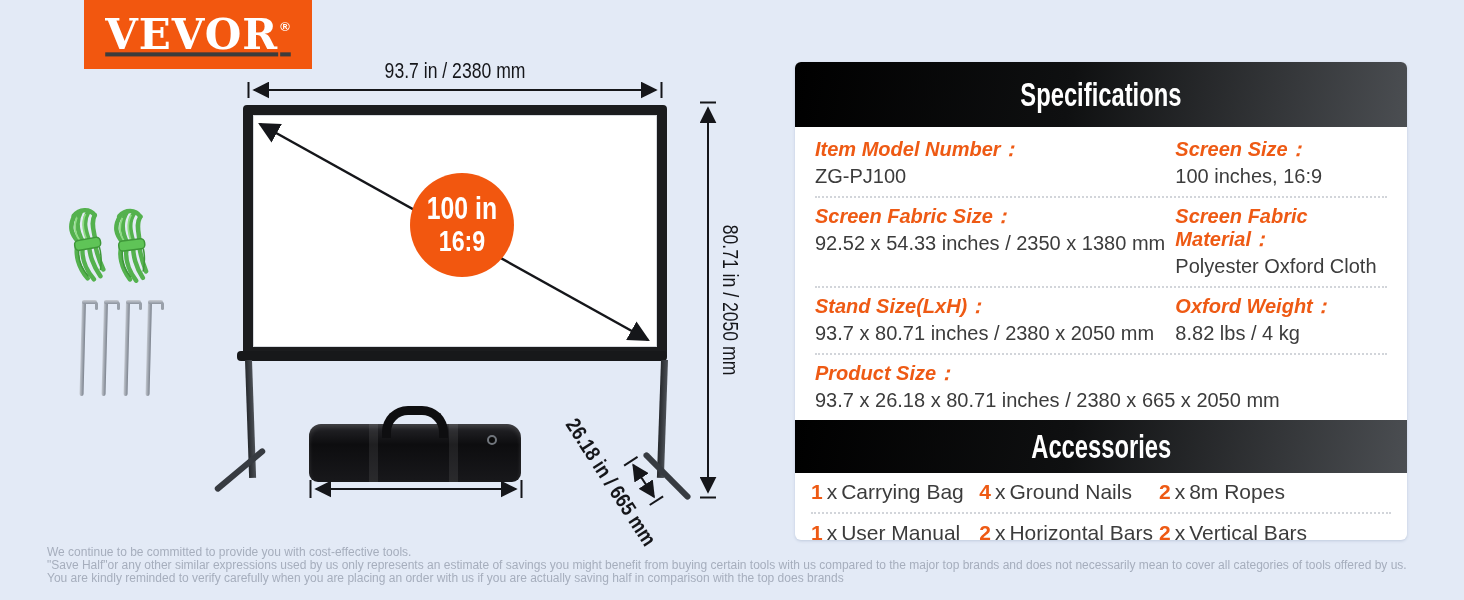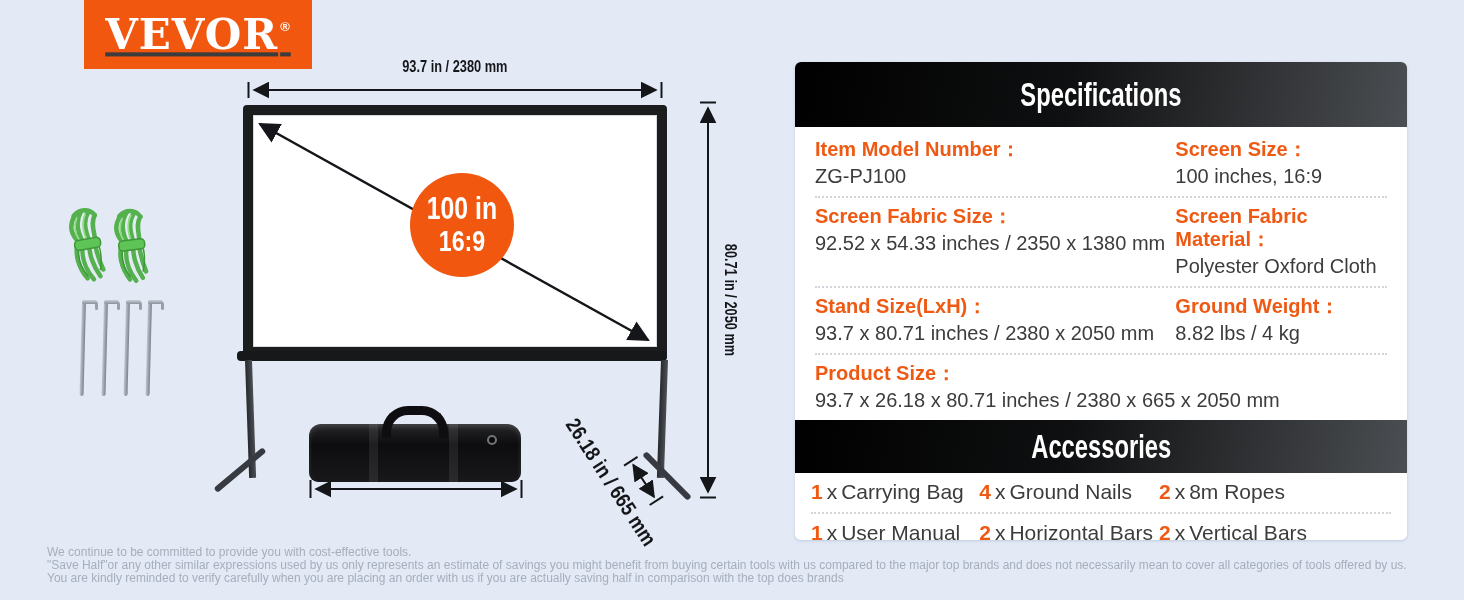--- a/index.html
+++ b/index.html
@@ -10,21 +10,21 @@
     font-family:"Liberation Sans", sans-serif; color:#3c3c3c;
   }
   
   .logo { position:absolute; left:84px; top:0; width:228px; height:69px;
     background:#F2570F; display:flex; align-items:center; justify-content:center;text-decoration:underline; }
   .logo-text { color:#fff; font-family:"DejaVu Serif", serif; font-weight:bold;
     font-size:42px; letter-spacing:1px; line-height:1; transform:scaleY(1.02); }
   .logo-text sup { font-size:13px; font-family:"Liberation Sans",sans-serif; vertical-align:18px; margin-left:2px; }
   
   .cond { display:inline-block; transform:scaleX(0.8); transform-origin:center; white-space:nowrap; }
-  .dim-text { font-weight:bold; color:#15161a; font-size:16px; }
+  .dim-text { font-weight:normal; color:#15161a; font-size:22px; }
   .dim-svg { position:absolute; overflow:visible; }
   
   .dim-top-label { position:absolute; left:245px; top:58px; width:420px; text-align:center; }
   
   .screen { position:absolute; left:243px; top:105px; width:424px; height:252px;
     background:#fff; border:10px solid #1b1c1e; border-radius:4px;
     box-shadow:inset 0 0 0 1px #d7dadf; }
   .badge { position:absolute; left:410px; top:173px; width:104px; height:104px;
     border-radius:50%; background:#F2570F; color:#fff; display:flex;
     flex-direction:column; align-items:center; justify-content:center; z-index:3; }
@@ -77,21 +77,21 @@
     background:#fff; border-radius:6px; overflow:hidden;
     box-shadow:0 1px 3px rgba(110,130,165,0.3); }
   .panel-header { height:65px; background:linear-gradient(100deg,#000 0%,#0f1011 45%,#4b4e52 100%);
     display:flex; align-items:center; justify-content:center; }
   .panel-header.acc { height:53px; }
   .panel-title { color:#fff; font-size:33px; font-weight:bold; transform:scaleX(0.72); white-space:nowrap; }
   .spec-body { padding:4px 20px 0 20px; }
   .spec-row { display:grid; grid-template-columns:63% 37%; padding:7px 0 8px;
     border-bottom:2px dotted #d2d5da; }
   .spec-row.last { border-bottom:none; grid-template-columns:100%; }
-  .spec-label { color:#EE5A14; font-weight:bold; font-size:20px; line-height:23px; margin-bottom:3px; }
+  .spec-label { color:#EE5A14; font-weight:bold; font-size:20px; line-height:23px; margin-bottom:3px;font-style:italic; }
   .spec-value { color:#3c3c3c; font-size:20px; line-height:24px; }
   .acc-body { padding:0 16px; }
   .acc-row { display:grid; grid-template-columns:29% 31% 40%; padding:7px 0 8px;
     border-bottom:2px dotted #d2d5da; align-items:center; }
   .acc-item { font-size:21px; color:#3c3c3c; white-space:nowrap; }
   .acc-item .qty { color:#EE5A14; font-weight:bold; margin-right:4px; }
   .acc-item .sep { margin-right:4px; }
   
   .disclaimer { position:absolute; left:47px; top:546px; color:#a6aebd; font-size:12px;
     line-height:13px; white-space:nowrap; }
@@ -253,21 +253,21 @@
           <div class="spec-label">Screen Fabric Material：</div>
           <div class="spec-value">Polyester Oxford Cloth</div>
         </div>
       </div>
       <div class="spec-row">
         <div class="spec-cell">
           <div class="spec-label">Stand Size(LxH)：</div>
           <div class="spec-value">93.7 x 80.71 inches / 2380 x 2050 mm</div>
         </div>
         <div class="spec-cell">
-          <div class="spec-label">Ground Weight：</div>
+          <div class="spec-label">Oxford Weight：</div>
           <div class="spec-value">8.82 lbs / 4 kg</div>
         </div>
       </div>
       <div class="spec-row last">
         <div class="spec-cell">
           <div class="spec-label">Product Size：</div>
           <div class="spec-value">93.7 x 26.18 x 80.71 inches / 2380 x 665 x 2050 mm</div>
         </div>
       </div>
     </div>

